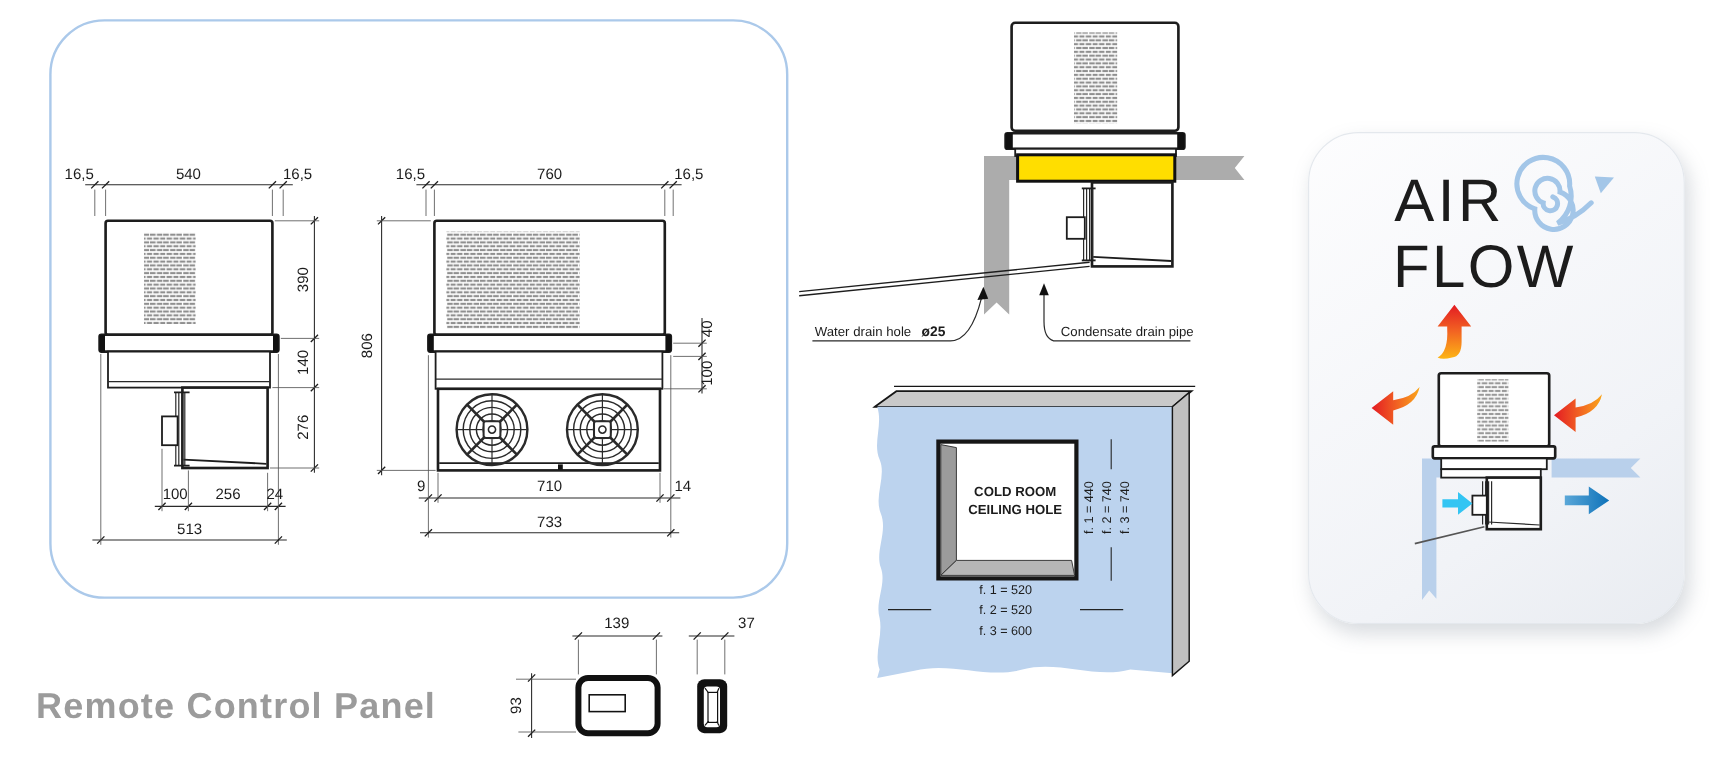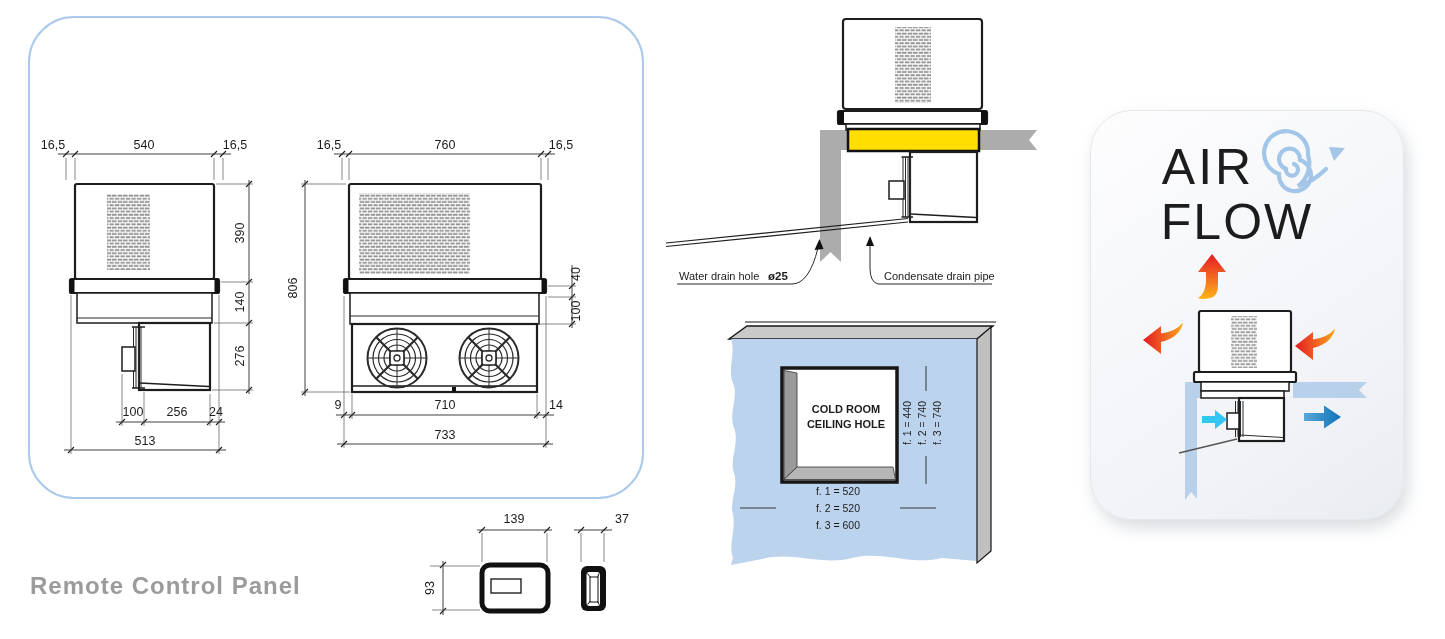--- a/index.html
+++ b/index.html
@@ -1,34 +1,34 @@
 <!DOCTYPE html>
 <html><head>
 <meta charset="utf-8">
 <style>
   html,body{margin:0;padding:0;background:#fff;width:1445px;height:639px;overflow:hidden;
     font-family:"Liberation Sans",sans-serif;}
   .abs{position:absolute;}
-  #dims-panel{left:28px;top:16px;width:612px;height:479px;border:2px solid #abc9ea;border-radius:46px;background:#fff;}
+  #dims-panel{left:41px;top:16px;width:612px;height:479px;border:2px solid #abc9ea;border-radius:46px;background:#fff;}
   #airflow-panel{left:1090px;top:110px;width:312px;height:408px;border-radius:42px;
     background:linear-gradient(145deg,#fdfdfe 0%,#f1f3f7 70%,#e9ecf1 100%);
     border:1px solid #e4e8ed;
     box-shadow:4px 8px 16px rgba(120,130,145,.28);}
   #airflow-panel svg{position:absolute;left:0;top:0;}
   svg text{font-family:"Liberation Sans",sans-serif;fill:#1c1c1c;}
   .dim{font-size:12.5px;}
   .dimline{stroke:#2a2a2a;stroke-width:0.9;fill:none;}
   .ext{stroke:#555;stroke-width:0.7;fill:none;}
   .tick{stroke:#1c1c1c;stroke-width:1.1;}
   .draw2{stroke:#1d1d1d;stroke-width:2.2;fill:#fff;}
   .draw15{stroke:#1d1d1d;stroke-width:1.5;fill:#fff;}
   .line15{stroke:#1d1d1d;stroke-width:1.5;fill:none;}
   .line1{stroke:#2a2a2a;stroke-width:1;fill:none;}
   .fan{stroke:#2a2a2a;fill:none;}
-  #remote-title{left:30px;top:572px;font-size:24px;font-weight:bold;color:#9b9b9b;letter-spacing:1px;}
+  #remote-title{left:30px;top:572px;font-size:30px;font-weight:bold;color:#9b9b9b;letter-spacing:1px;}
 </style>
 </head>
 <body>
 
 <div id="dims-panel" class="abs">
 <svg width="612" height="479" viewBox="28 16 612 479">
   <defs>
     <pattern id="hatch1" width="11" height="6.4" patternUnits="userSpaceOnUse">
       <rect width="11" height="6.4" fill="#fff"></rect>
       <rect x="0" y="0.7" width="4.6" height="1.8" fill="#8f8f8f"></rect>

